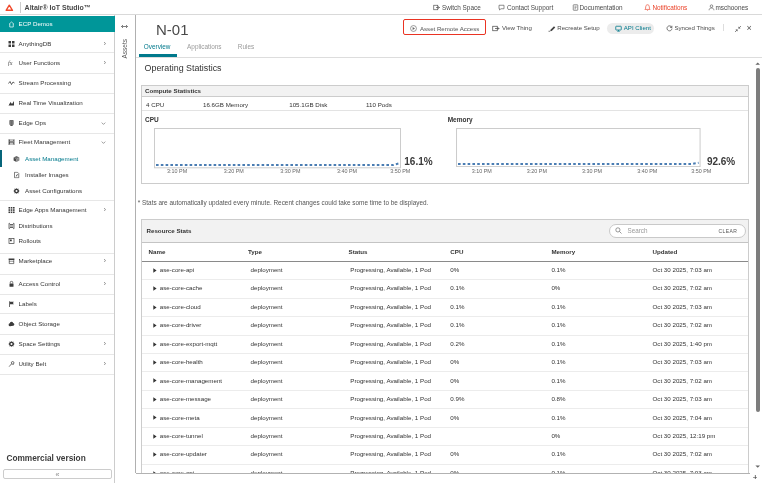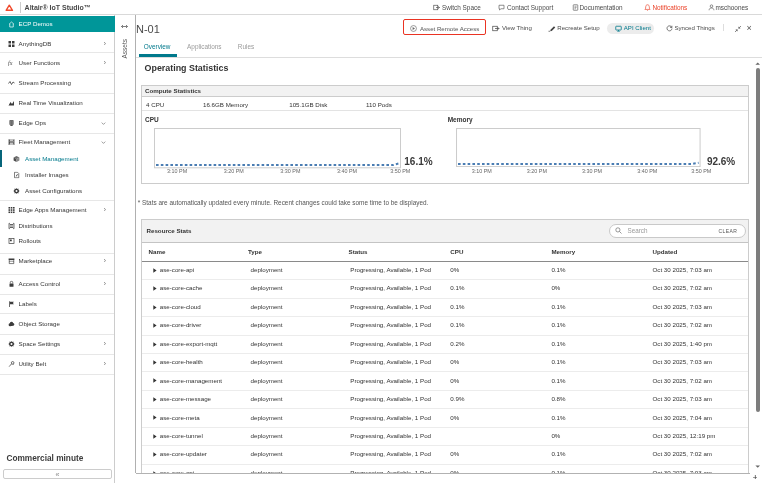--- a/index.html
+++ b/index.html
@@ -179,30 +179,30 @@
 <div class="sep" style="top:200.0px"></div>
 <div class="sep" style="top:252.5px"></div>
 <div class="sep" style="top:273.5px"></div>
 <div class="sep" style="top:293.8px"></div>
 <div class="sep" style="top:313.0px"></div>
 <div class="sep" style="top:334.0px"></div>
 <div class="sep" style="top:354.0px"></div>
 <div class="sep" style="top:374.4px"></div>
 <div class="ab" style="left:0;top:150px;width:2.4px;height:17px;background:#06657a"></div>
 
-<div class="ab" style="left:6.4px;top:454.3px;font-size:8.3px;font-weight:bold;color:#3c3c3c">Commercial minute</div>
+<div class="ab" style="left:6.4px;top:454.3px;font-size:8.3px;font-weight:bold;color:#3c3c3c">Commercial version</div>
 <div class="ab" style="left:2.8px;top:468.5px;width:109.5px;height:10.5px;border:1px solid #ccc;border-radius:2px;background:#fff;text-align:center;font-size:7px;color:#888;line-height:9px">«</div>
 
 <div class="ab" style="left:114.5px;top:14.5px;width:21.3px;height:458.5px;background:#fff;border-right:1px solid #b0b0b0"></div>
 <svg class="ab" style="left:120.3px;top:24.3px" width="9" height="5" viewBox="0 0 18 10">
     <path d="M3 5 H15 M6 2 L3 5 L6 8 M12 2 L15 5 L12 8" fill="none" stroke="#555" stroke-width="1.5"></path>
   </svg>
 <div class="ab" style="left:122.3px;top:39.3px;writing-mode:vertical-rl;transform:rotate(180deg);font-size:6.5px;color:#555">Assets</div>
 
-<div class="ab" style="left:136px;top:29.3px;font-size:11px;color:#4a4a4a;transform:translateY(-50%)">N-01</div>
+<div class="ab" style="left:156px;top:29.3px;font-size:15px;color:#4a4a4a;transform:translateY(-50%)">N-01</div>
 
 <div class="ab" style="left:403px;top:18.8px;width:83px;height:16px;border:1.8px solid #ea3323;border-radius:2px"></div>
 <svg class="ab" style="left:410px;top:25px" width="7" height="7" viewBox="0 0 14 14">
  <circle cx="7" cy="7" r="5.9" fill="none" stroke="#666" stroke-width="1.3"></circle>
  <path d="M5.2 4 L10 7 L5.2 10 Z" fill="#666"></path>
 </svg>
 <div class="tbtxt" style="left:420px;top:28.6px;color:#555">Asset Remote Access</div>
 <svg class="ab" style="left:492.3px;top:25.2px" width="7.5" height="7" viewBox="0 0 15 14">
  <rect x="1.5" y="2.5" width="9" height="9" fill="none" stroke="#444" stroke-width="1.4"></rect>
  <path d="M6 7 H14 M11.5 4.5 L14 7 L11.5 9.5" fill="none" stroke="#444" stroke-width="1.4"></path>
@@ -229,21 +229,21 @@
  <path d="M9.5 6.5 L14 2 M9.5 3.5 L9.5 6.5 L12.5 6.5 M6.5 9.5 L2 14 M6.5 12.5 L6.5 9.5 L3.5 9.5" fill="none" stroke="#555" stroke-width="1.4"></path>
 </svg>
 <div class="ab" style="left:746.5px;top:28.3px;font-size:9px;color:#555;transform:translateY(-50%)">×</div>
 
 <div class="ab" style="left:135.5px;top:56.5px;width:626.5px;height:1px;background:#ddd"></div>
 <div class="ab" style="left:143.8px;top:47.3px;font-size:6.4px;color:#00798c;transform:translateY(-50%)">Overview</div>
 <div class="ab" style="left:138.7px;top:54.4px;width:38.4px;height:2.4px;background:#00798c"></div>
 <div class="ab" style="left:187.1px;top:47.3px;font-size:6.4px;color:#9a9a9a;transform:translateY(-50%)">Applications</div>
 <div class="ab" style="left:237.8px;top:47.3px;font-size:6.4px;color:#9a9a9a;transform:translateY(-50%)">Rules</div>
 
-<div class="ab" style="left:144.6px;top:67.5px;font-size:8.9px;font-weight:bold;color:#333;transform:translateY(-50%)">Operating Statistics</div>
+<div class="ab" style="left:144.6px;top:67.5px;font-size:8.9px;font-weight:normal;color:#333;transform:translateY(-50%)">Operating Statistics</div>
 
 <div class="ab" style="left:140.5px;top:85px;width:608px;height:98.7px;border:1px solid #ccc">
   <div style="position:absolute;left:0;top:0;width:100%;height:11.2px;background:#f2f2f2;border-bottom:1px solid #ccc"></div>
   <div style="position:absolute;left:3.5px;top:5.4px;font-size:6.2px;font-weight:bold;color:#333;transform:translateY(-50%)">Compute Statistics</div>
   <div style="position:absolute;left:0;top:23.5px;width:100%;height:1px;background:#e3e3e3"></div>
   <div class="tcell" style="left:4.5px;top:18.6px">4 CPU</div>
   <div class="tcell" style="left:61.5px;top:18.6px">16.6GB Memory</div>
   <div class="tcell" style="left:147.7px;top:18.6px">105.1GB Disk</div>
   <div class="tcell" style="left:224.6px;top:18.6px">110 Pods</div>
 </div>

